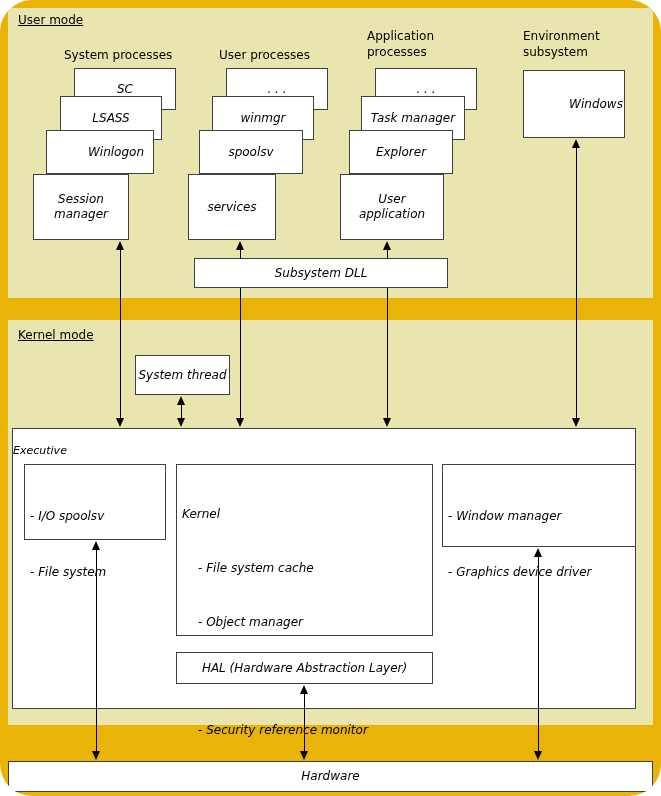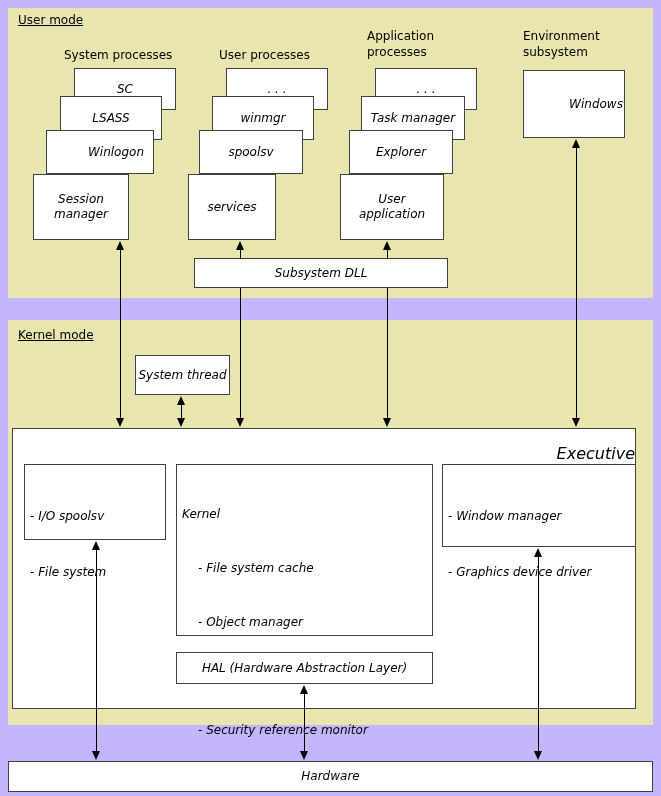--- a/index.html
+++ b/index.html
@@ -5,22 +5,23 @@
 <style>
   html,body{margin:0;padding:0;background:#ffffff;}
   body{
     font-family:"DejaVu Sans","Liberation Sans",sans-serif;
     -webkit-font-smoothing:none;
   }
   #canvas{
     position:relative;
     width:661px;
     height:796px;
-    background:#c4b5fd;
+    background:#eab308;
     overflow:hidden;
+    border-radius:32px;
   }
 
   
   .mode-band{
     position:absolute;
     background:#e8e6ae;
     box-sizing:border-box;
   }
   .mode-label{
     position:absolute;
@@ -123,21 +124,21 @@
   <div class="box" style="left:523px;top:70px;width:102px;height:68px;padding-left:44px;">Windows</div>
 
   <div class="box" style="left:194px;top:258px;width:254px;height:30px;">Subsystem DLL</div>
 
   <div class="mode-band" style="left:8px;top:320px;width:645px;height:405px;"></div>
   <div class="mode-label" style="left:18px;top:328px;">Kernel mode</div>
 
   <div class="box" style="left:135px;top:355px;width:95px;height:40px;">System thread</div>
 
   <div class="box topcenter" style="left:12px;top:428px;width:624px;height:281px;display:block;">
-    <div style="text-align:right;font-size:16px;padding-top:9px;">Executive</div>
+    <div style="text-align:left;font-size:11px;padding-top:9px;">Executive</div>
   </div>
 
   <div class="box listbox" style="left:24px;top:464px;width:142px;height:76px;">
     <span class="listline">- I/O spoolsv</span>
     <span class="listline">- File system</span>
   </div>
 
   <div class="box listbox" style="left:176px;top:464px;width:257px;height:172px;line-height:1.5;padding-top:4px;">
     <span class="listline">Kernel</span>
     <span class="listline indent1">- File system cache</span>

